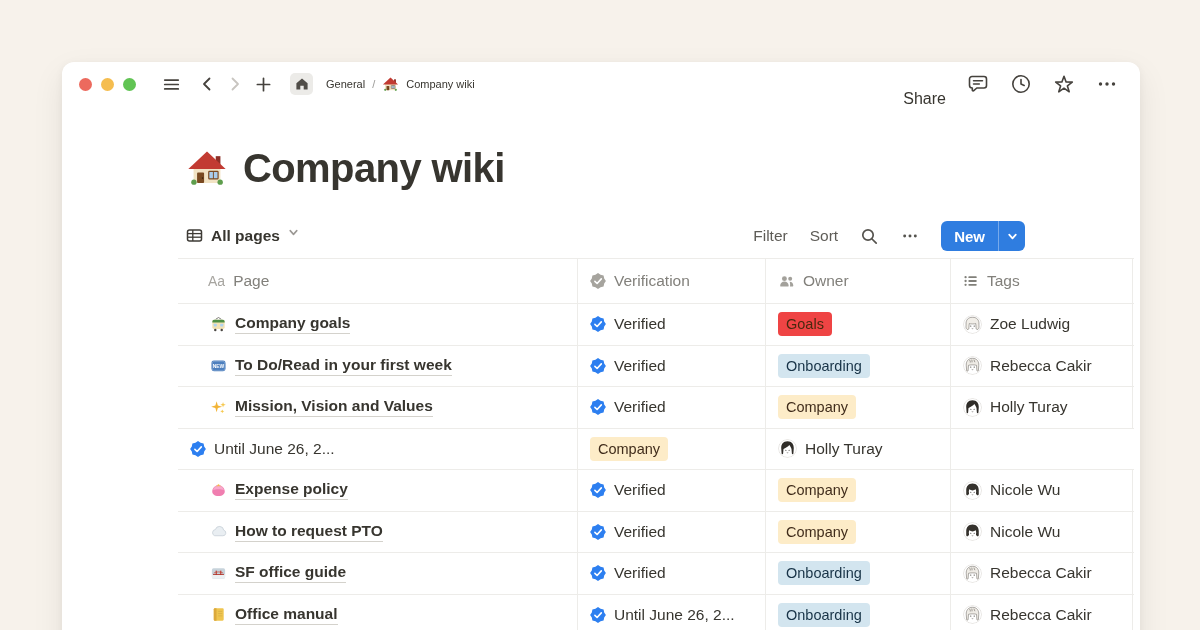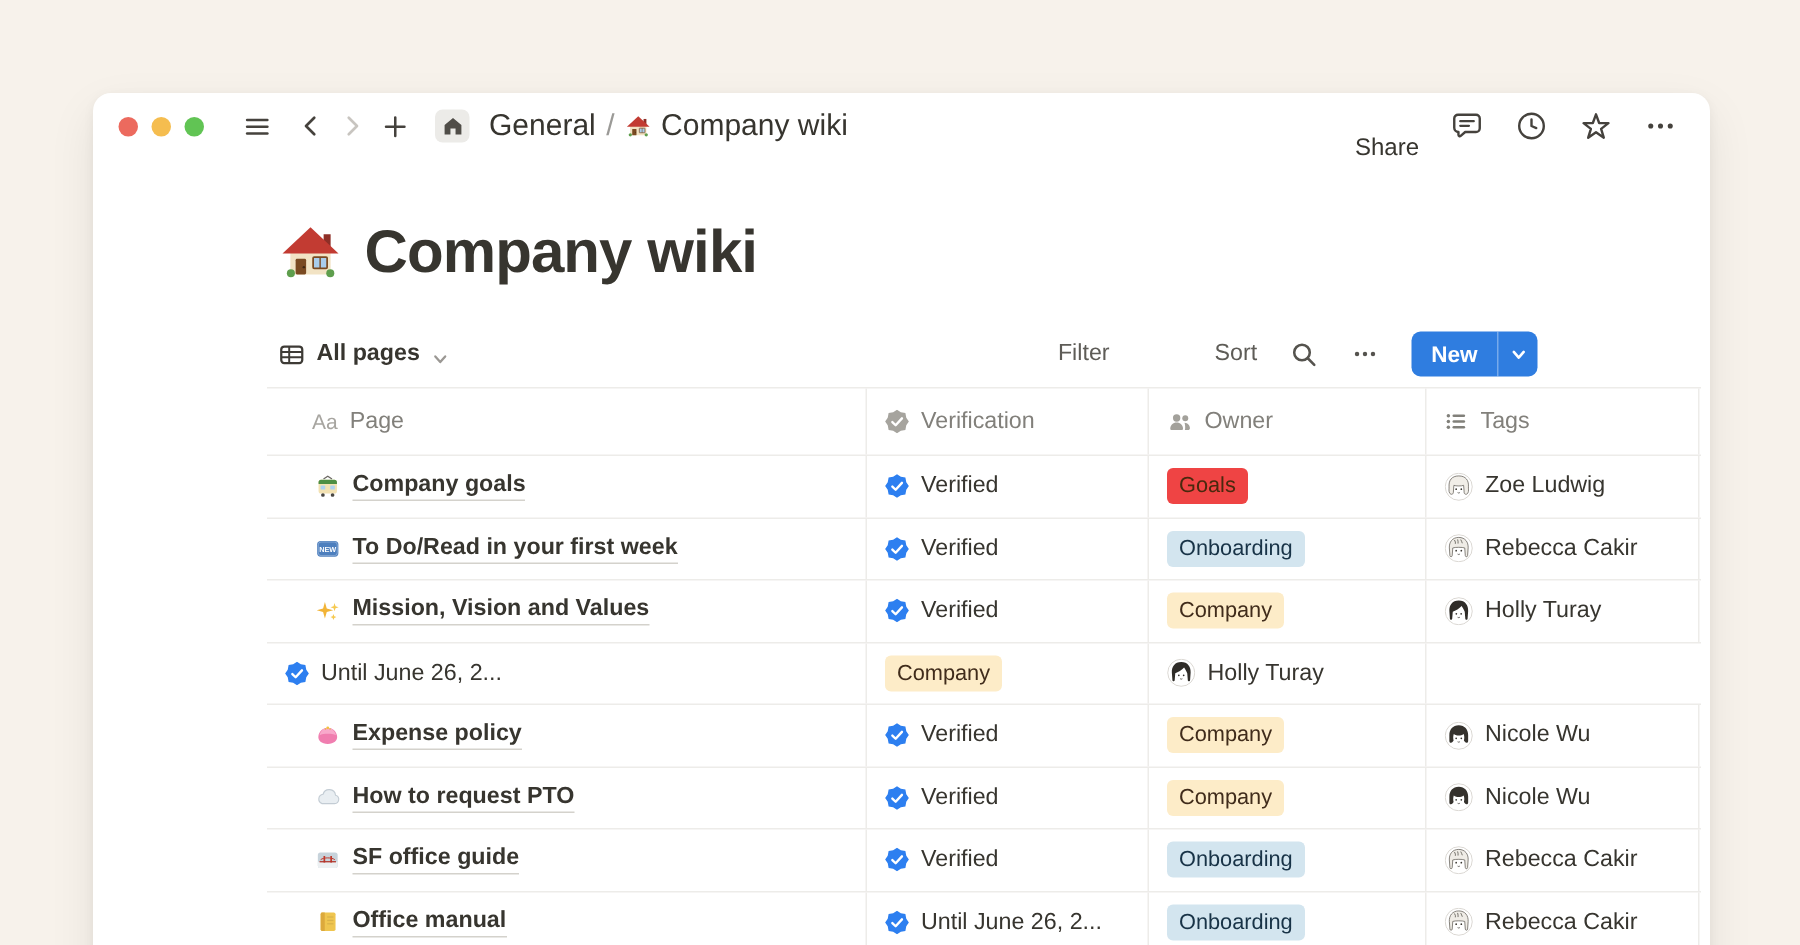--- a/index.html
+++ b/index.html
@@ -14,32 +14,32 @@
     background:#FFFFFF;border-radius:12px;
     box-shadow:0 12px 32px rgba(0,0,0,.08),0 2px 8px rgba(0,0,0,.05);
   }
   
   .toolbar{position:absolute;top:0;left:0;right:0;height:44px;display:flex;align-items:center;padding:0 22px 0 17px;}
   .lights{display:flex;align-items:center;gap:9px;}
   .light{width:13px;height:13px;border-radius:50%;}
   .tbico{display:flex;align-items:center;justify-content:center;flex:0 0 auto;}
   .m26{margin-left:26px;}.m12{margin-left:12px;}.m18{margin-left:18px;}
   .homebox{width:23px;height:22px;background:#ECEBE8;border-radius:5px;display:flex;align-items:center;justify-content:center;margin-left:18px;}
-  .breadcrumb{display:flex;align-items:center;gap:7px;margin-left:13px;font-size:20px;white-space:nowrap;}
+  .breadcrumb{display:flex;align-items:center;gap:7px;margin-left:13px;font-size:11px;white-space:nowrap;}
   .crumb-sep{color:#9B9A97;}
   .tb-right{margin-left:auto;display:flex;align-items:center;gap:21px;}
   .share{font-size:16px;color:#37352F;margin-top:29px;}
   
   .title-row{position:absolute;left:124px;top:84px;display:flex;align-items:center;gap:15px;}
   .page-title{font-size:40px;font-weight:700;letter-spacing:-.6px;}
   
   .view-bar{position:absolute;left:124px;top:158px;width:839px;height:32px;display:flex;align-items:center;}
-  .vb-left{display:flex;align-items:flex-end;gap:8px;font-size:15.5px;font-weight:700;}
+  .vb-left{display:flex;align-items:flex-start;gap:8px;font-size:15.5px;font-weight:700;}
   .vb-right{margin-left:auto;display:flex;align-items:center;gap:22px;}
-  .vb-muted{color:#5E5C57;font-size:15.5px;margin-left:48px;}
+  .vb-muted{color:#5E5C57;font-size:15.5px;}
   .new-btn{display:flex;height:30px;border-radius:6px;overflow:hidden;background:#2F7DE0;color:#fff;align-items:stretch;}
   .new-main{display:flex;align-items:center;padding:0 13px;font-size:15px;font-weight:700;}
   .new-split{width:26px;display:flex;align-items:center;justify-content:center;border-left:1px solid rgba(255,255,255,.35);}
   
   .table{position:absolute;left:116px;top:196px;width:956px;}
   .thead,.trow{display:grid;grid-template-columns:400px 188px 185px 182px;}
   .thead{height:44px;border-top:1px solid #EDECE9;border-bottom:1px solid #EDECE9;color:#82807B;font-size:14.5px;}
   .trow{height:40.5px;border-bottom:1px solid #EDECE9;}
   .cell{display:flex;align-items:center;gap:8px;padding-left:12px;border-right:1px solid #EDECE9;overflow:hidden;white-space:nowrap;font-size:15.5px;}
   .c-page{padding-left:32px;}

